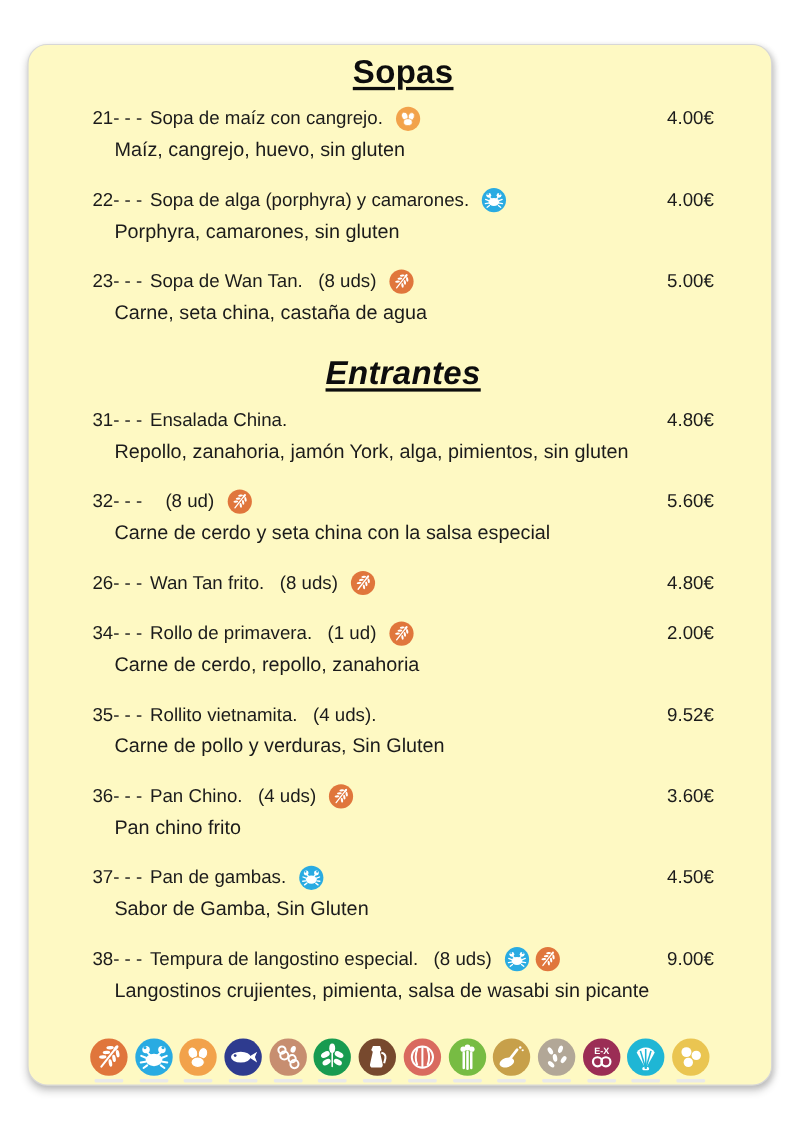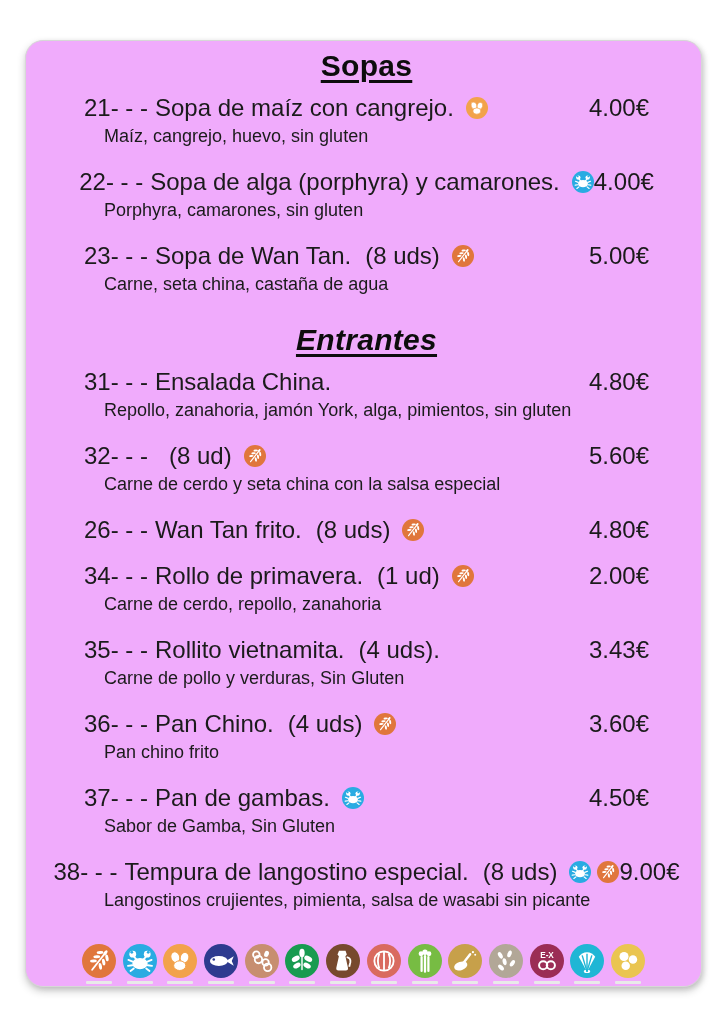--- a/index.html
+++ b/index.html
@@ -2,33 +2,33 @@
 <html><head>
 <meta charset="utf-8">
 <style>
   html,body{margin:0;padding:0;}
   body{
     width:724px;height:1024px;position:relative;background:#ffffff;
     font-family:"Liberation Sans",sans-serif;color:#1b1b1b;overflow:hidden;
   }
   .menu-card{
     position:absolute;left:25px;top:40px;width:675px;height:945px;
-    background:#f0abfc;border:1px solid #d7d7d7;border-radius:18px;
+    background:#fef9c3;border:1px solid #d7d7d7;border-radius:18px;
     box-shadow:0 4px 8px rgba(0,0,0,.20), 2px 2px 5px rgba(0,0,0,.10);
     overflow:hidden;
   }
   .content{padding:2px 52px 0 58px;}
   .section-title{
     text-align:center;font-size:30px;font-weight:bold;
     text-decoration:underline;text-decoration-thickness:3px;text-underline-offset:4px;
     margin:6px 0 12px 0;letter-spacing:.3px;color:#0d0d0d;
   }
   .section-title.later{margin-top:26px;font-style:italic;}
   .item{margin-bottom:20px;}
-  .item-title{display:flex;align-items:center;font-size:24px;line-height:26px;white-space:nowrap;justify-content:center;}
+  .item-title{display:flex;align-items:center;font-size:17px;line-height:26px;white-space:nowrap;justify-content:center;}
   .item-num{margin-right:7px;}
   .item-units{margin-left:14px;}
   .item-icons{display:flex;gap:6px;margin-left:12px;}
   .item-price{margin-left:auto;}
   .item-desc{font-size:18px;line-height:26px;padding-left:20px;margin-top:2px;}
   .al{
     display:inline-flex;align-items:center;justify-content:center;
     border-radius:50%;flex:0 0 auto;
   }
   .al svg{width:100%;height:100%;display:block;}
@@ -281,21 +281,21 @@
           </span>
           <span class="item-price">2.00€</span>
         </div>
         <div class="item-desc">Carne de cerdo, repollo, zanahoria</div>
       </div>
       <div class="item">
         <div class="item-title">
           <span class="item-num">35- - -</span>
           <span class="item-name">Rollito vietnamita.</span>
           <span class="item-units">(4 uds).</span>
-          <span class="item-price">3.43€</span>
+          <span class="item-price">9.52€</span>
         </div>
         <div class="item-desc">Carne de pollo y verduras, Sin Gluten</div>
       </div>
       <div class="item">
         <div class="item-title">
           <span class="item-num">36- - -</span>
           <span class="item-name">Pan Chino.</span>
           <span class="item-units">(4 uds)</span>
           <span class="item-icons">
             <span class="al sm" style="background: rgb(224, 118, 60); color: rgb(224, 118, 60);">

